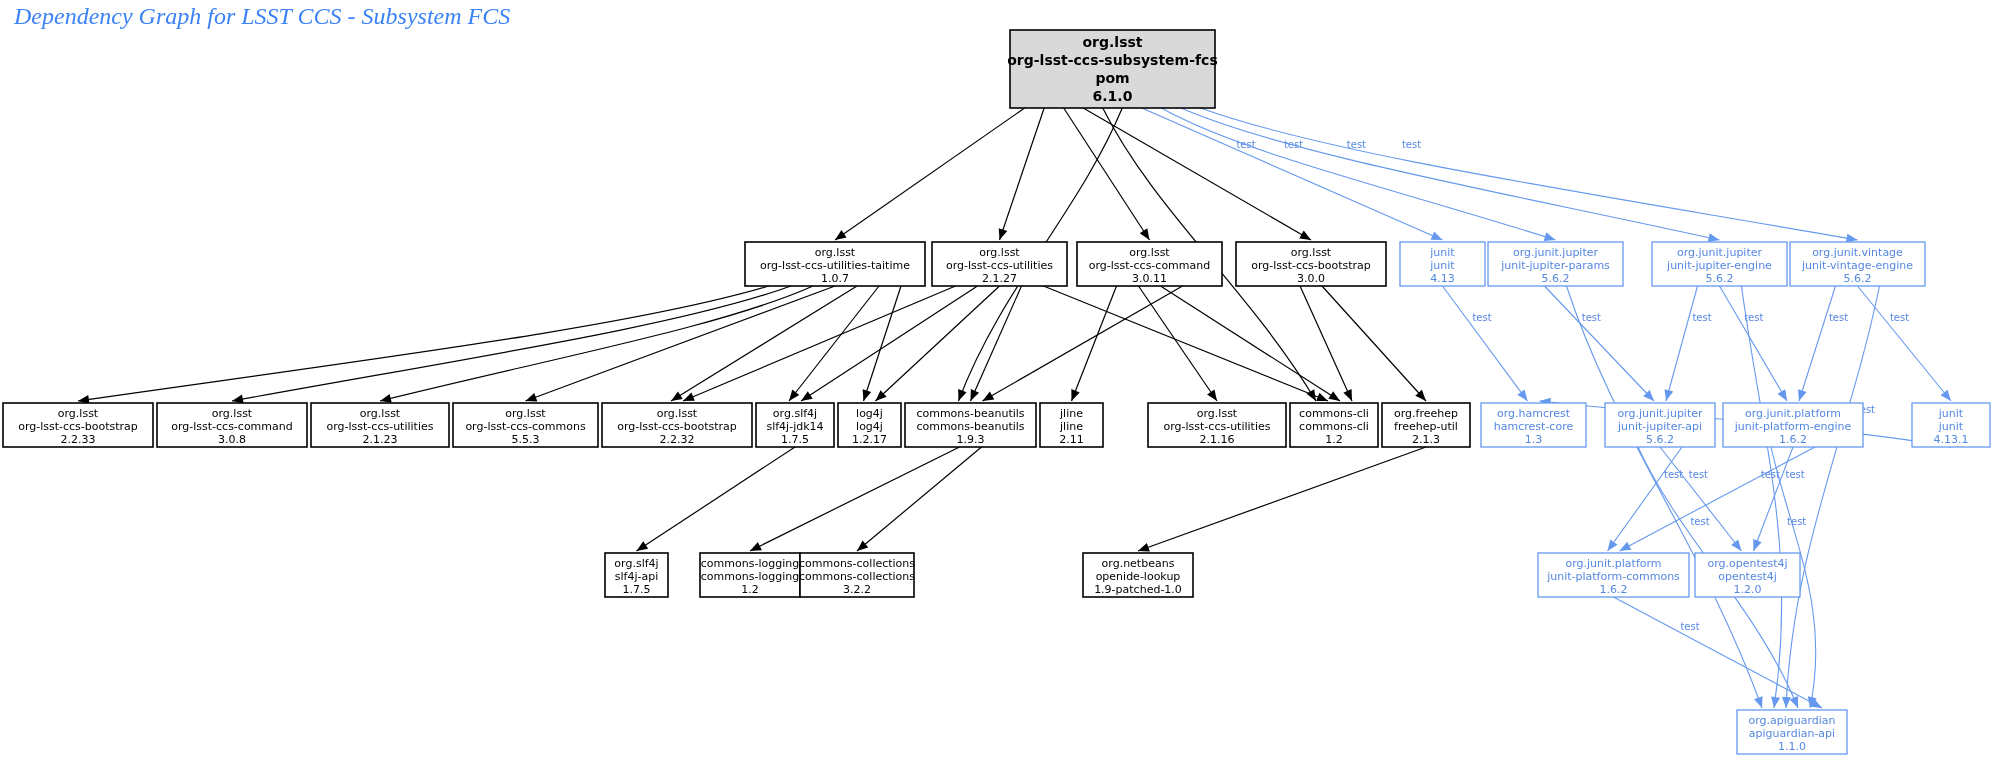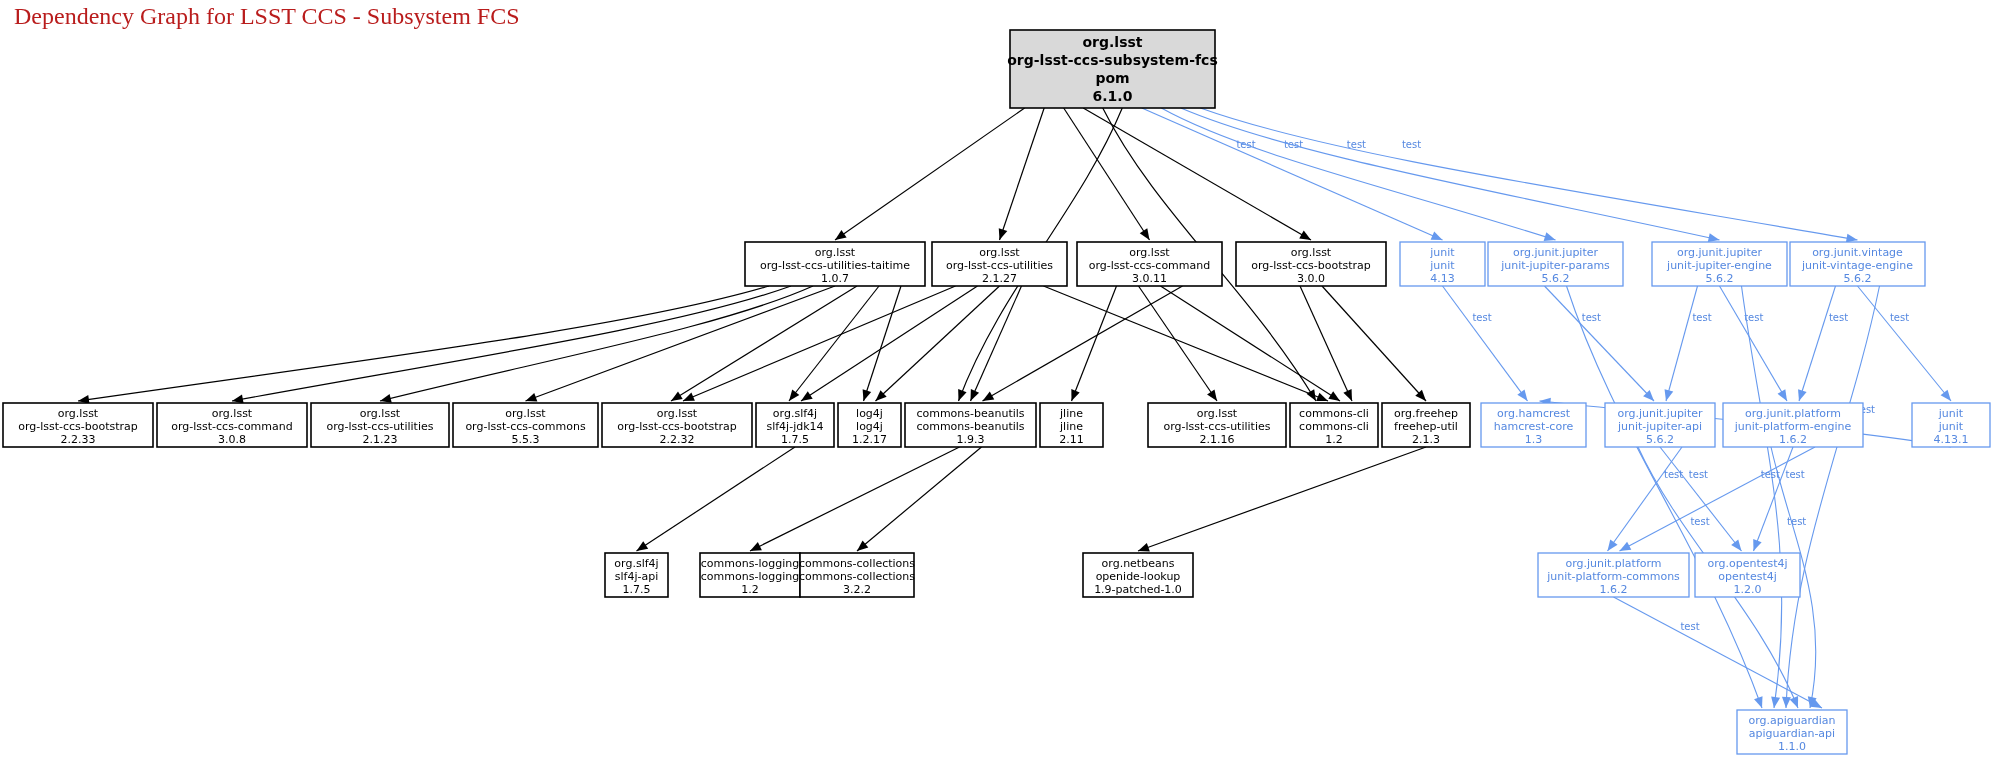--- a/index.html
+++ b/index.html
@@ -1,20 +1,20 @@
 <!DOCTYPE html>
 <html><head>
 <meta charset="utf-8">
 <style>
   html,body{margin:0;padding:0;background:#ffffff;}
   body{width:1993px;height:768px;overflow:hidden;font-family:"Liberation Sans",sans-serif;}
   #page-title{
     position:absolute;left:14px;top:3px;
     font-family:"Liberation Serif",serif;
-    font-size:24px;color:#b91c1c;white-space:nowrap;
+    font-size:24px;color:#3b82f6;white-space:nowrap;font-style:italic;
   }
   svg#graph{position:absolute;left:0;top:0;width:1993px;height:768px;}
   .nodeBox{fill:#ffffff;stroke:#000000;stroke-width:1.6;}
   .nodeBox.root{fill:#d9d9d9;stroke:#000000;stroke-width:1.6;}
   .nodeBox.test{fill:#ffffff;stroke:#6699ee;stroke-width:1.3;}
   .nlabel{font-family:"DejaVu Sans",sans-serif;font-size:11px;fill:#000;text-anchor:middle;}
   .nlabel.rootl{font-size:14px;font-weight:bold;}
   .nlabel.testl{fill:#5588e0;}
   .edge{fill:none;stroke:#000000;stroke-width:1.2;}
   .edge.t{stroke:#6699ee;stroke-width:1.1;}

